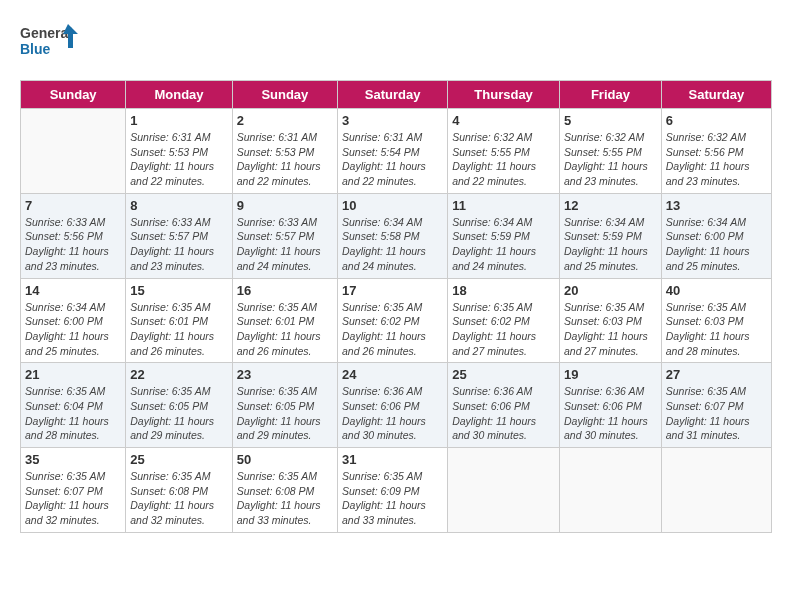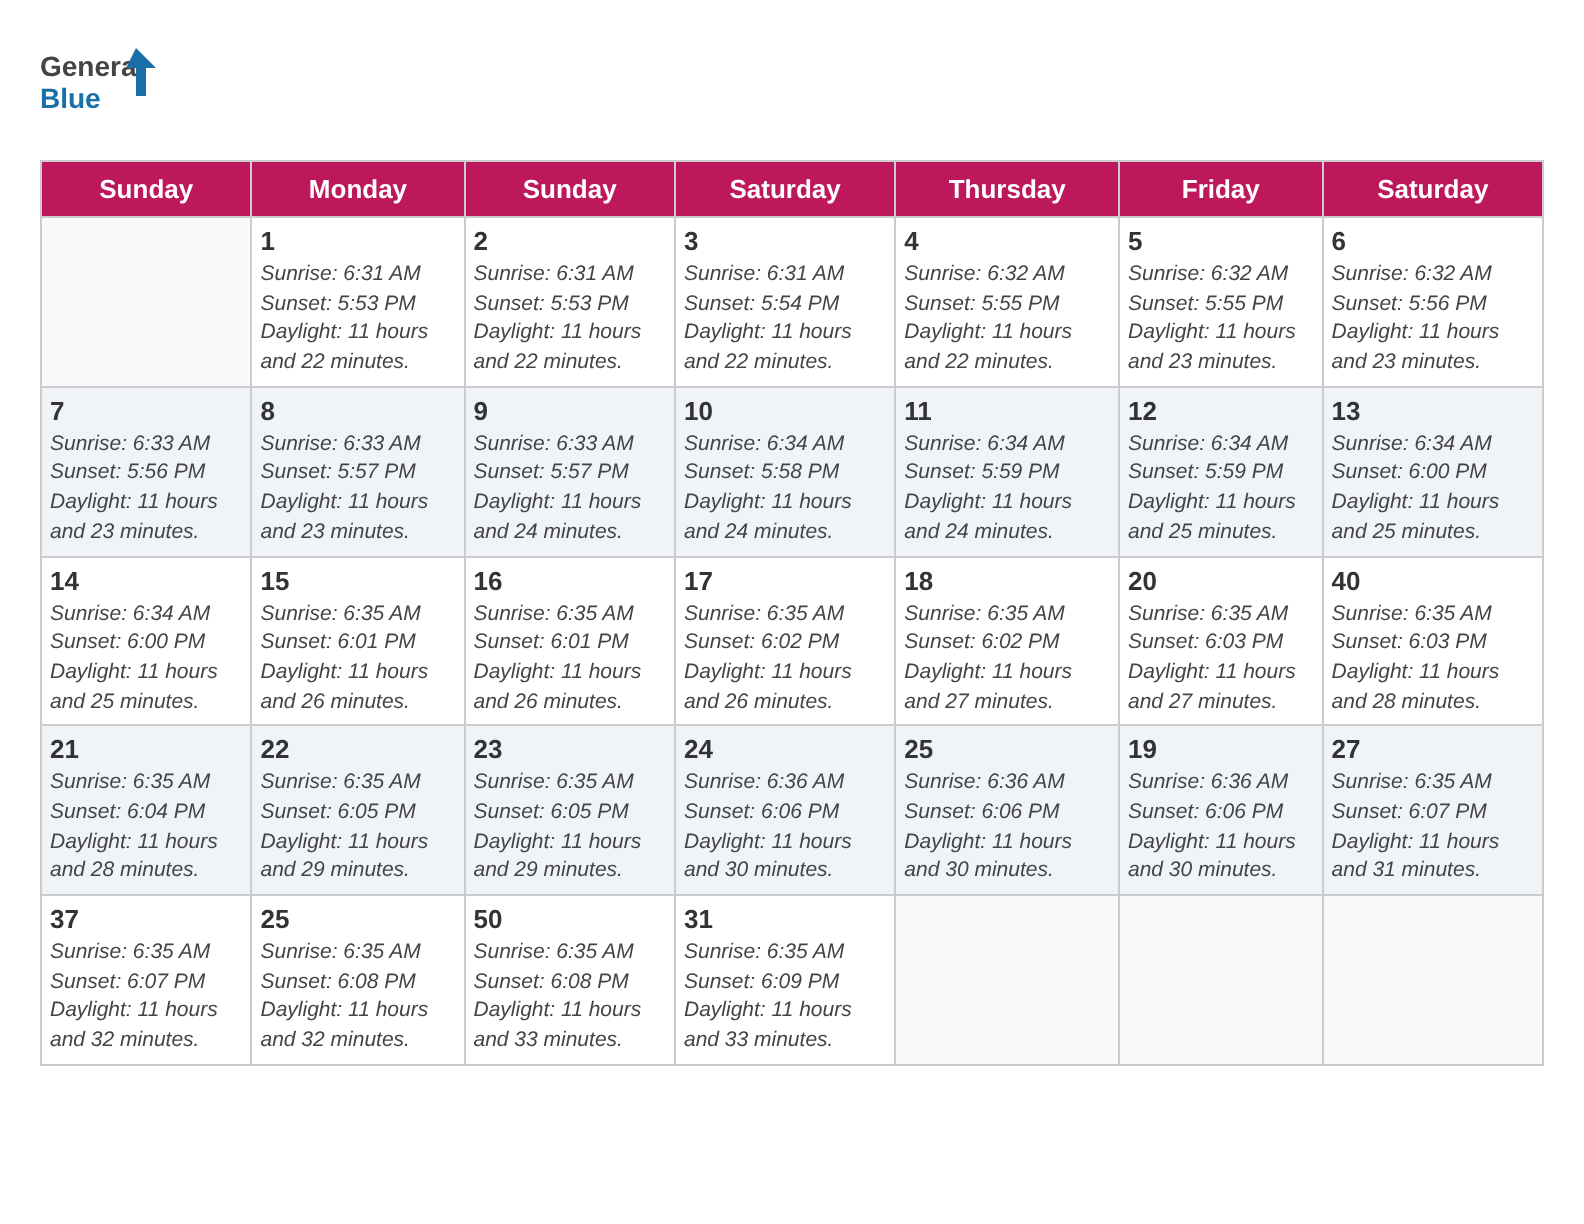--- a/index.html
+++ b/index.html
@@ -216,21 +216,21 @@
           <span class="day-number">19</span>
           <div class="day-info">Sunrise: 6:36 AM<br>Sunset: 6:06 PM<br>Daylight: 11 hours and 30 minutes.</div>
         </td>
         <td>
           <span class="day-number">27</span>
           <div class="day-info">Sunrise: 6:35 AM<br>Sunset: 6:07 PM<br>Daylight: 11 hours and 31 minutes.</div>
         </td>
       </tr>
       <tr>
         <td>
-          <span class="day-number">37</span>
+          <span class="day-number">35</span>
           <div class="day-info">Sunrise: 6:35 AM<br>Sunset: 6:07 PM<br>Daylight: 11 hours and 32 minutes.</div>
         </td>
         <td>
           <span class="day-number">25</span>
           <div class="day-info">Sunrise: 6:35 AM<br>Sunset: 6:08 PM<br>Daylight: 11 hours and 32 minutes.</div>
         </td>
         <td>
           <span class="day-number">50</span>
           <div class="day-info">Sunrise: 6:35 AM<br>Sunset: 6:08 PM<br>Daylight: 11 hours and 33 minutes.</div>
         </td>

